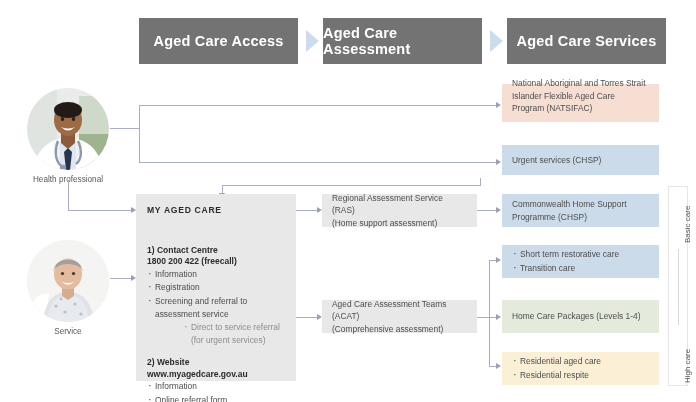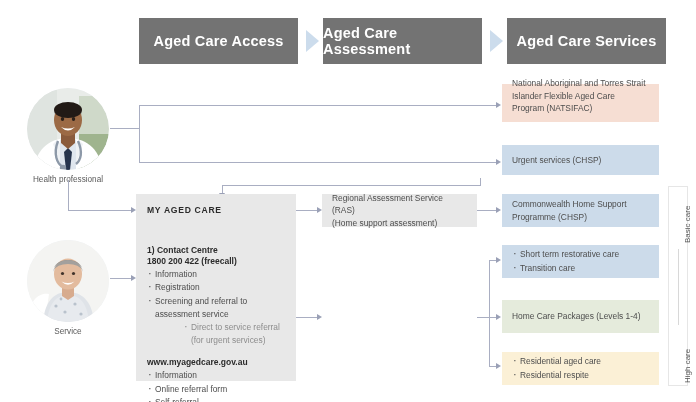--- a/index.html
+++ b/index.html
@@ -249,33 +249,38 @@
     <div class="title">MY AGED CARE</div>
     <div class="sub">1) Contact Centre</div>
     <div class="sub">1800 200 422 (freecall)</div>
     <ul class="bl">
       <li>Information</li>
       <li>Registration</li>
       <li>Screening and referral to assessment service</li>
       <li class="muted">Direct to service referral (for urgent services)</li>
     </ul>
     <div class="spacer"></div>
+    <div class="sub">2) Website</div>
     <div class="sub">www.myagedcare.gov.au</div>
     <ul class="bl">
       <li>Information</li>
       <li>Online referral form</li>
       <li>Self-referral</li>
     </ul>
   </div>
 
   <div class="abs box grey" style="left:322px;top:194px;width:155px;height:33px;">
     <p>Regional Assessment Service (RAS)</p>
     <p>(Home support assessment)</p>
   </div>
 
+  <div class="abs box grey" style="left:322px;top:300px;width:155px;height:33px;">
+    <p>Aged Care Assessment Teams (ACAT)</p>
+    <p>(Comprehensive assessment)</p>
+  </div>
 
   <div class="abs box peach" style="left:502px;top:84px;width:157px;height:38px;">
     <p>National Aboriginal and Torres Strait Islander Flexible Aged Care Program (NATSIFAC)</p>
   </div>
 
   <div class="abs box blue" style="left:502px;top:145px;width:157px;height:30px;">
     <p>Urgent services (CHSP)</p>
   </div>
 
   <div class="abs box blue" style="left:502px;top:194px;width:157px;height:33px;">

